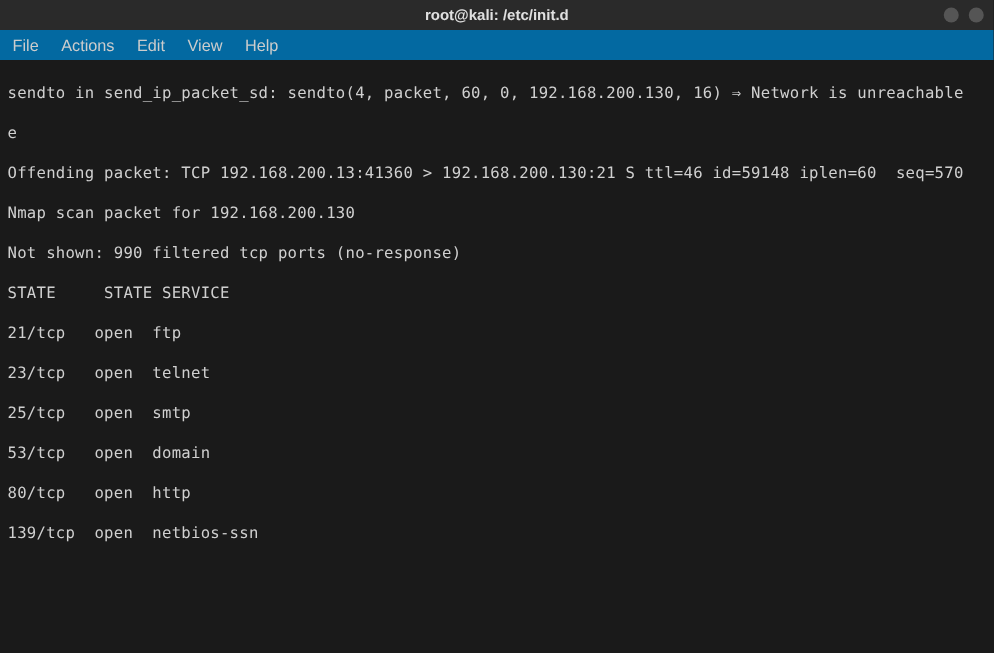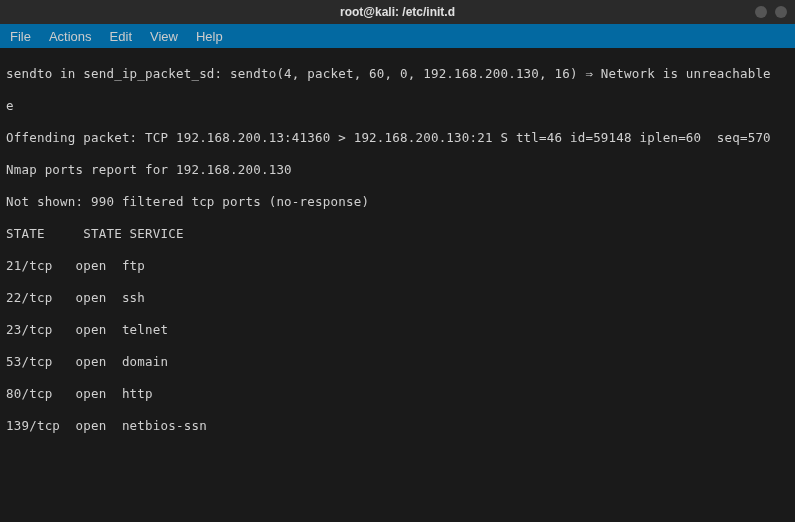--- a/index.html
+++ b/index.html
@@ -84,26 +84,26 @@
   <span class="menu-item">Actions</span>
   <span class="menu-item">Edit</span>
   <span class="menu-item">View</span>
   <span class="menu-item">Help</span>
 </div>
 
 <div class="terminal">
 <div class="line">sendto in send_ip_packet_sd: sendto(4, packet, 60, 0, 192.168.200.130, 16) ⇒ Network is unreachable</div>
 <div class="line">e</div>
 <div class="line">Offending packet: TCP 192.168.200.13:41360 &gt; 192.168.200.130:21 S ttl=46 id=59148 iplen=60  seq=570</div>
-<div class="line">Nmap ports report for 192.168.200.130</div>
+<div class="line">Nmap scan packet for 192.168.200.130</div>
 <div class="line">Not shown: 990 filtered tcp ports (no-response)</div>
 <div class="line">STATE     STATE SERVICE</div>
 <div class="line">21/tcp   open  ftp</div>
-<div class="line">22/tcp   open  ssh</div>
 <div class="line">23/tcp   open  telnet</div>
+<div class="line">25/tcp   open  smtp</div>
 <div class="line">53/tcp   open  domain</div>
 <div class="line">80/tcp   open  http</div>
 <div class="line">139/tcp  open  netbios-ssn</div>
 
 
 
 
 
 </div>
 

